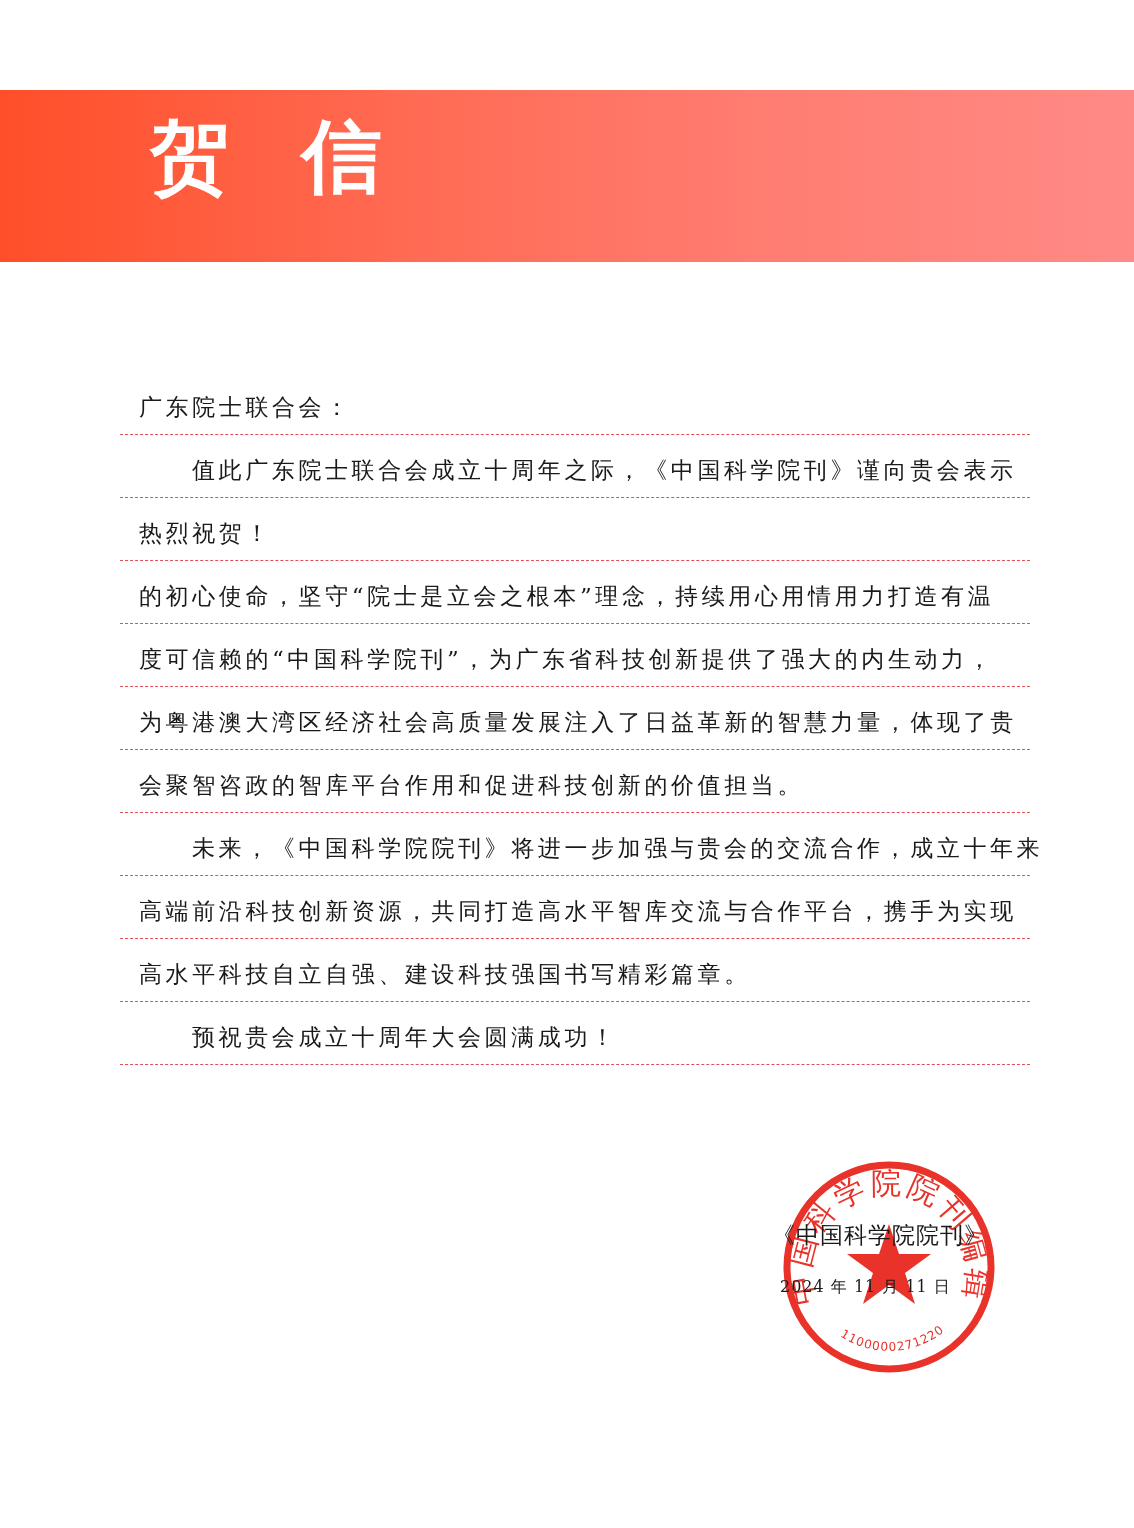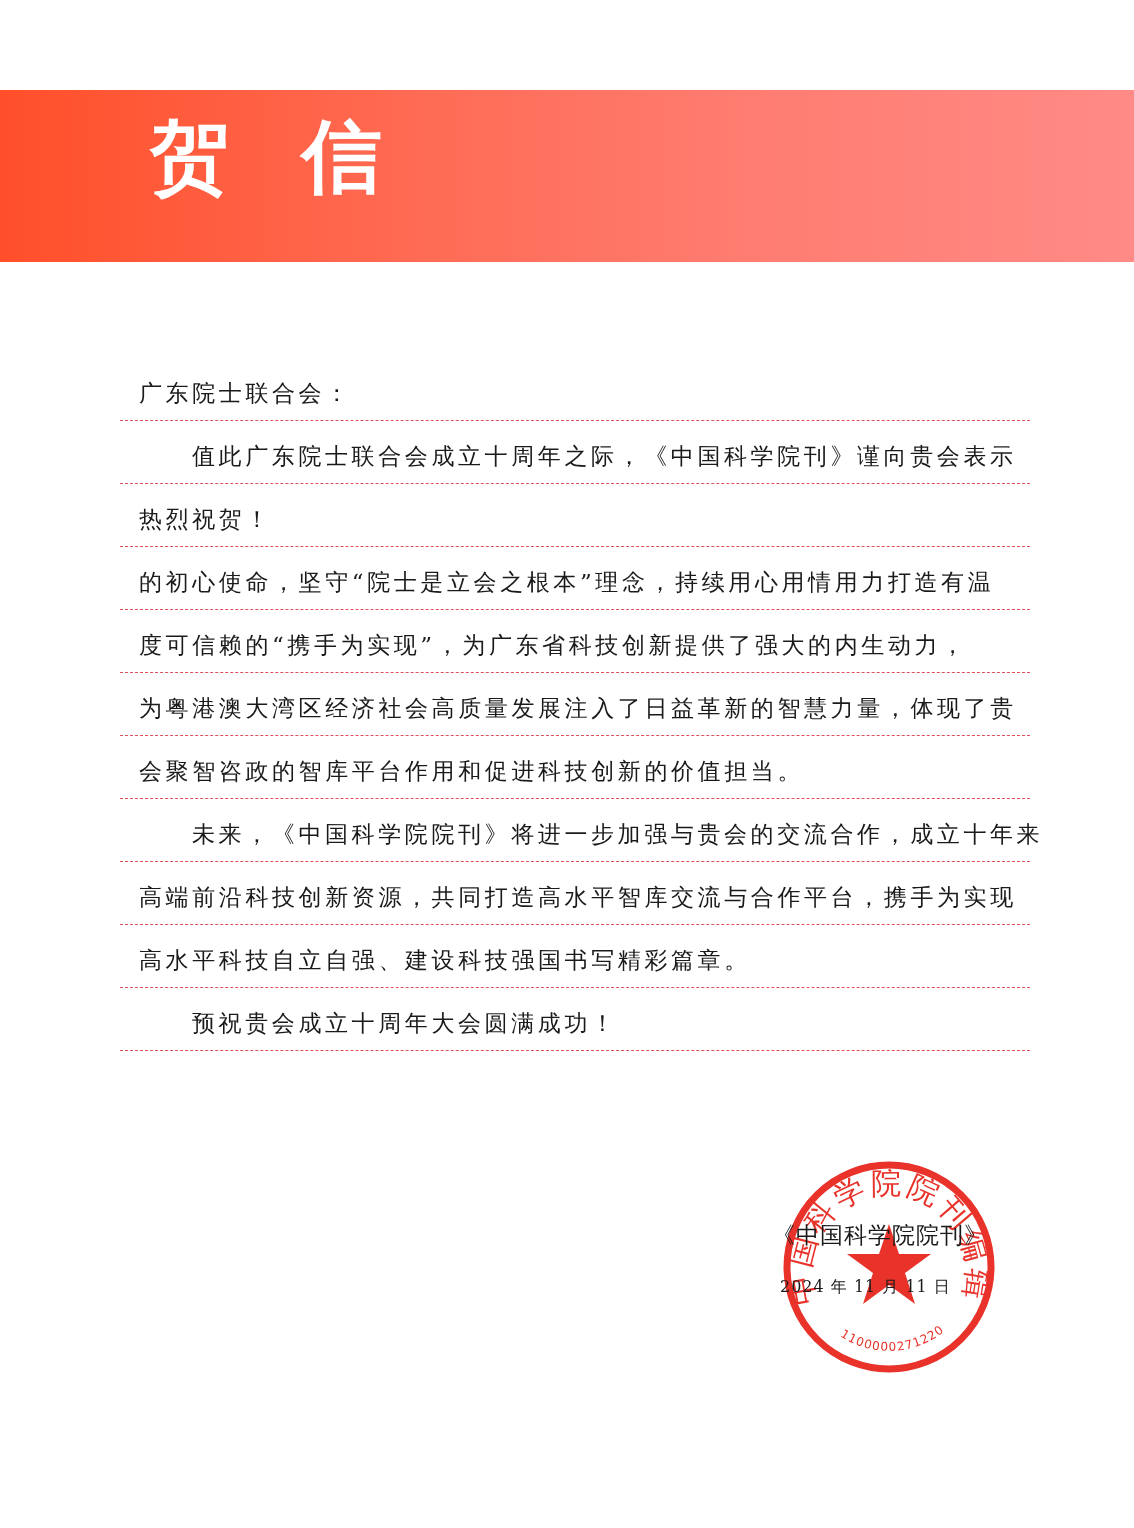--- a/index.html
+++ b/index.html
@@ -30,21 +30,21 @@
       font-family: "DejaVu Sans", "Liberation Sans", sans-serif;
       font-weight: bold;
       font-size: 80px;
       line-height: 90px;
       color: #ffffff;
       letter-spacing: 22px;
     }
     .letter {
       position: absolute;
       left: 120px;
-      top: 358px;
+      top: 372px;
       width: 910px;
     }
     .line {
       position: relative;
       height: 63px;
       border-bottom: 1.5px dashed #e0505a;
       box-sizing: border-box;
     }
     .line-text {
       position: absolute;
@@ -107,21 +107,21 @@
   <div class="line">
     <span class="line-text indent">值此广东院士联合会成立十周年之际，《中国科学院刊》谨向贵会表示</span>
   </div>
   <div class="line">
     <span class="line-text">热烈祝贺！</span>
   </div>
   <div class="line">
     <span class="line-text">的初心使命，坚守“院士是立会之根本”理念，持续用心用情用力打造有温</span>
   </div>
   <div class="line">
-    <span class="line-text">度可信赖的“携手为实现”，为广东省科技创新提供了强大的内生动力，</span>
+    <span class="line-text">度可信赖的“中国科学院刊”，为广东省科技创新提供了强大的内生动力，</span>
   </div>
   <div class="line">
     <span class="line-text">为粤港澳大湾区经济社会高质量发展注入了日益革新的智慧力量，体现了贵</span>
   </div>
   <div class="line">
     <span class="line-text">会聚智咨政的智库平台作用和促进科技创新的价值担当。</span>
   </div>
   <div class="line">
     <span class="line-text indent">未来，《中国科学院院刊》将进一步加强与贵会的交流合作，成立十年来</span>
   </div>

